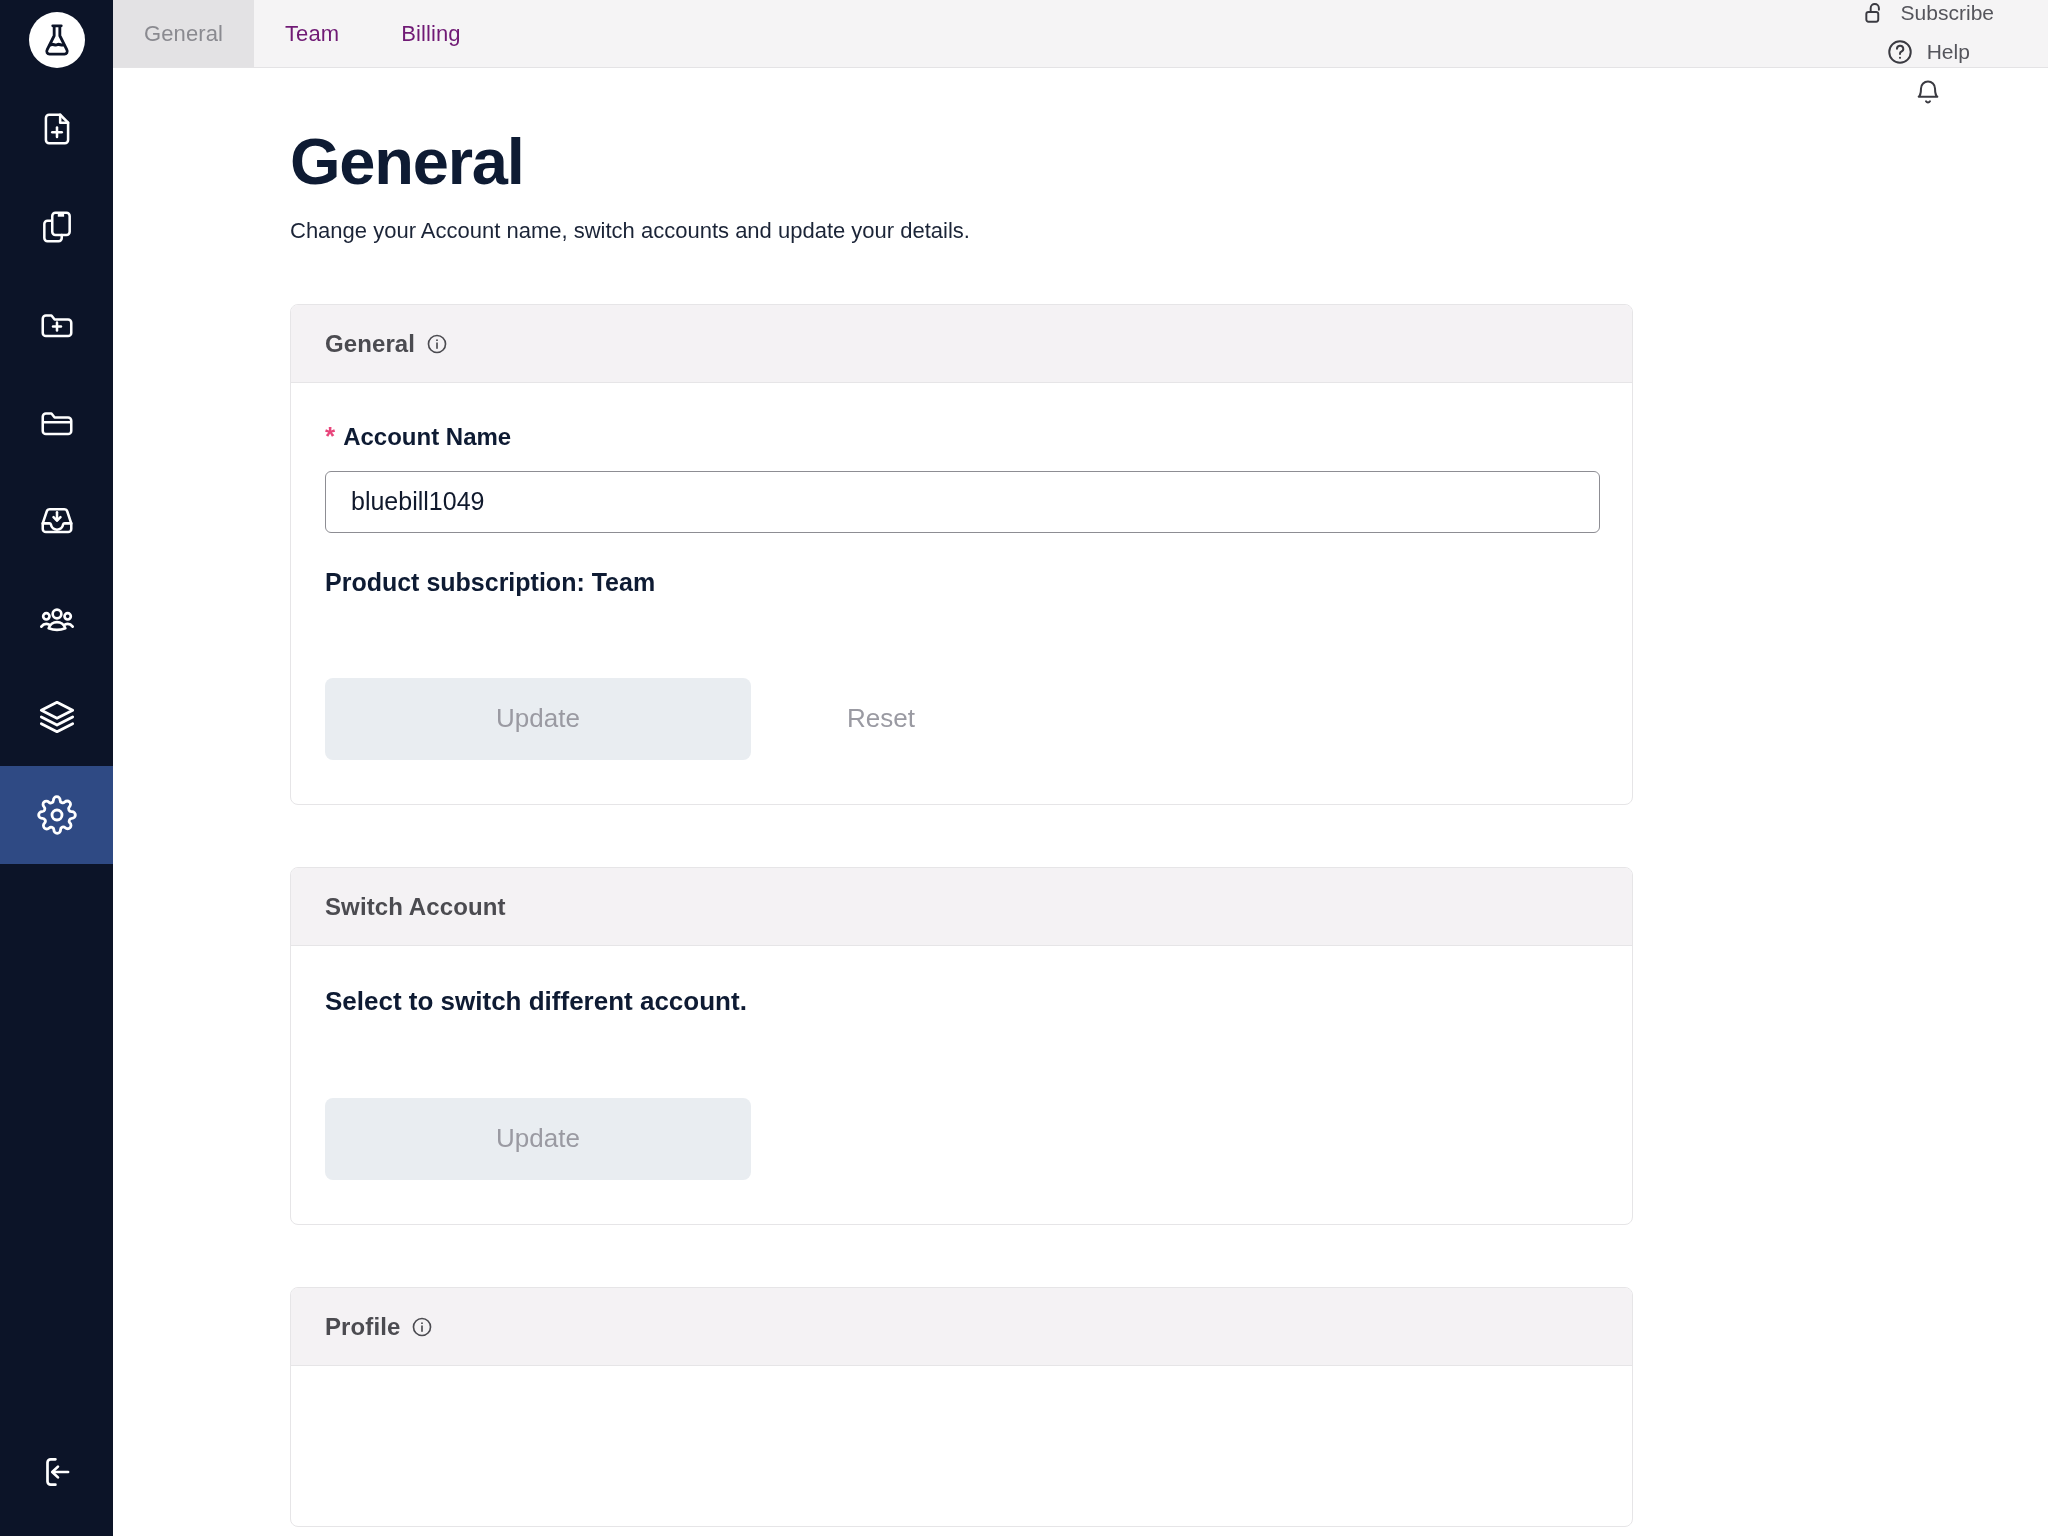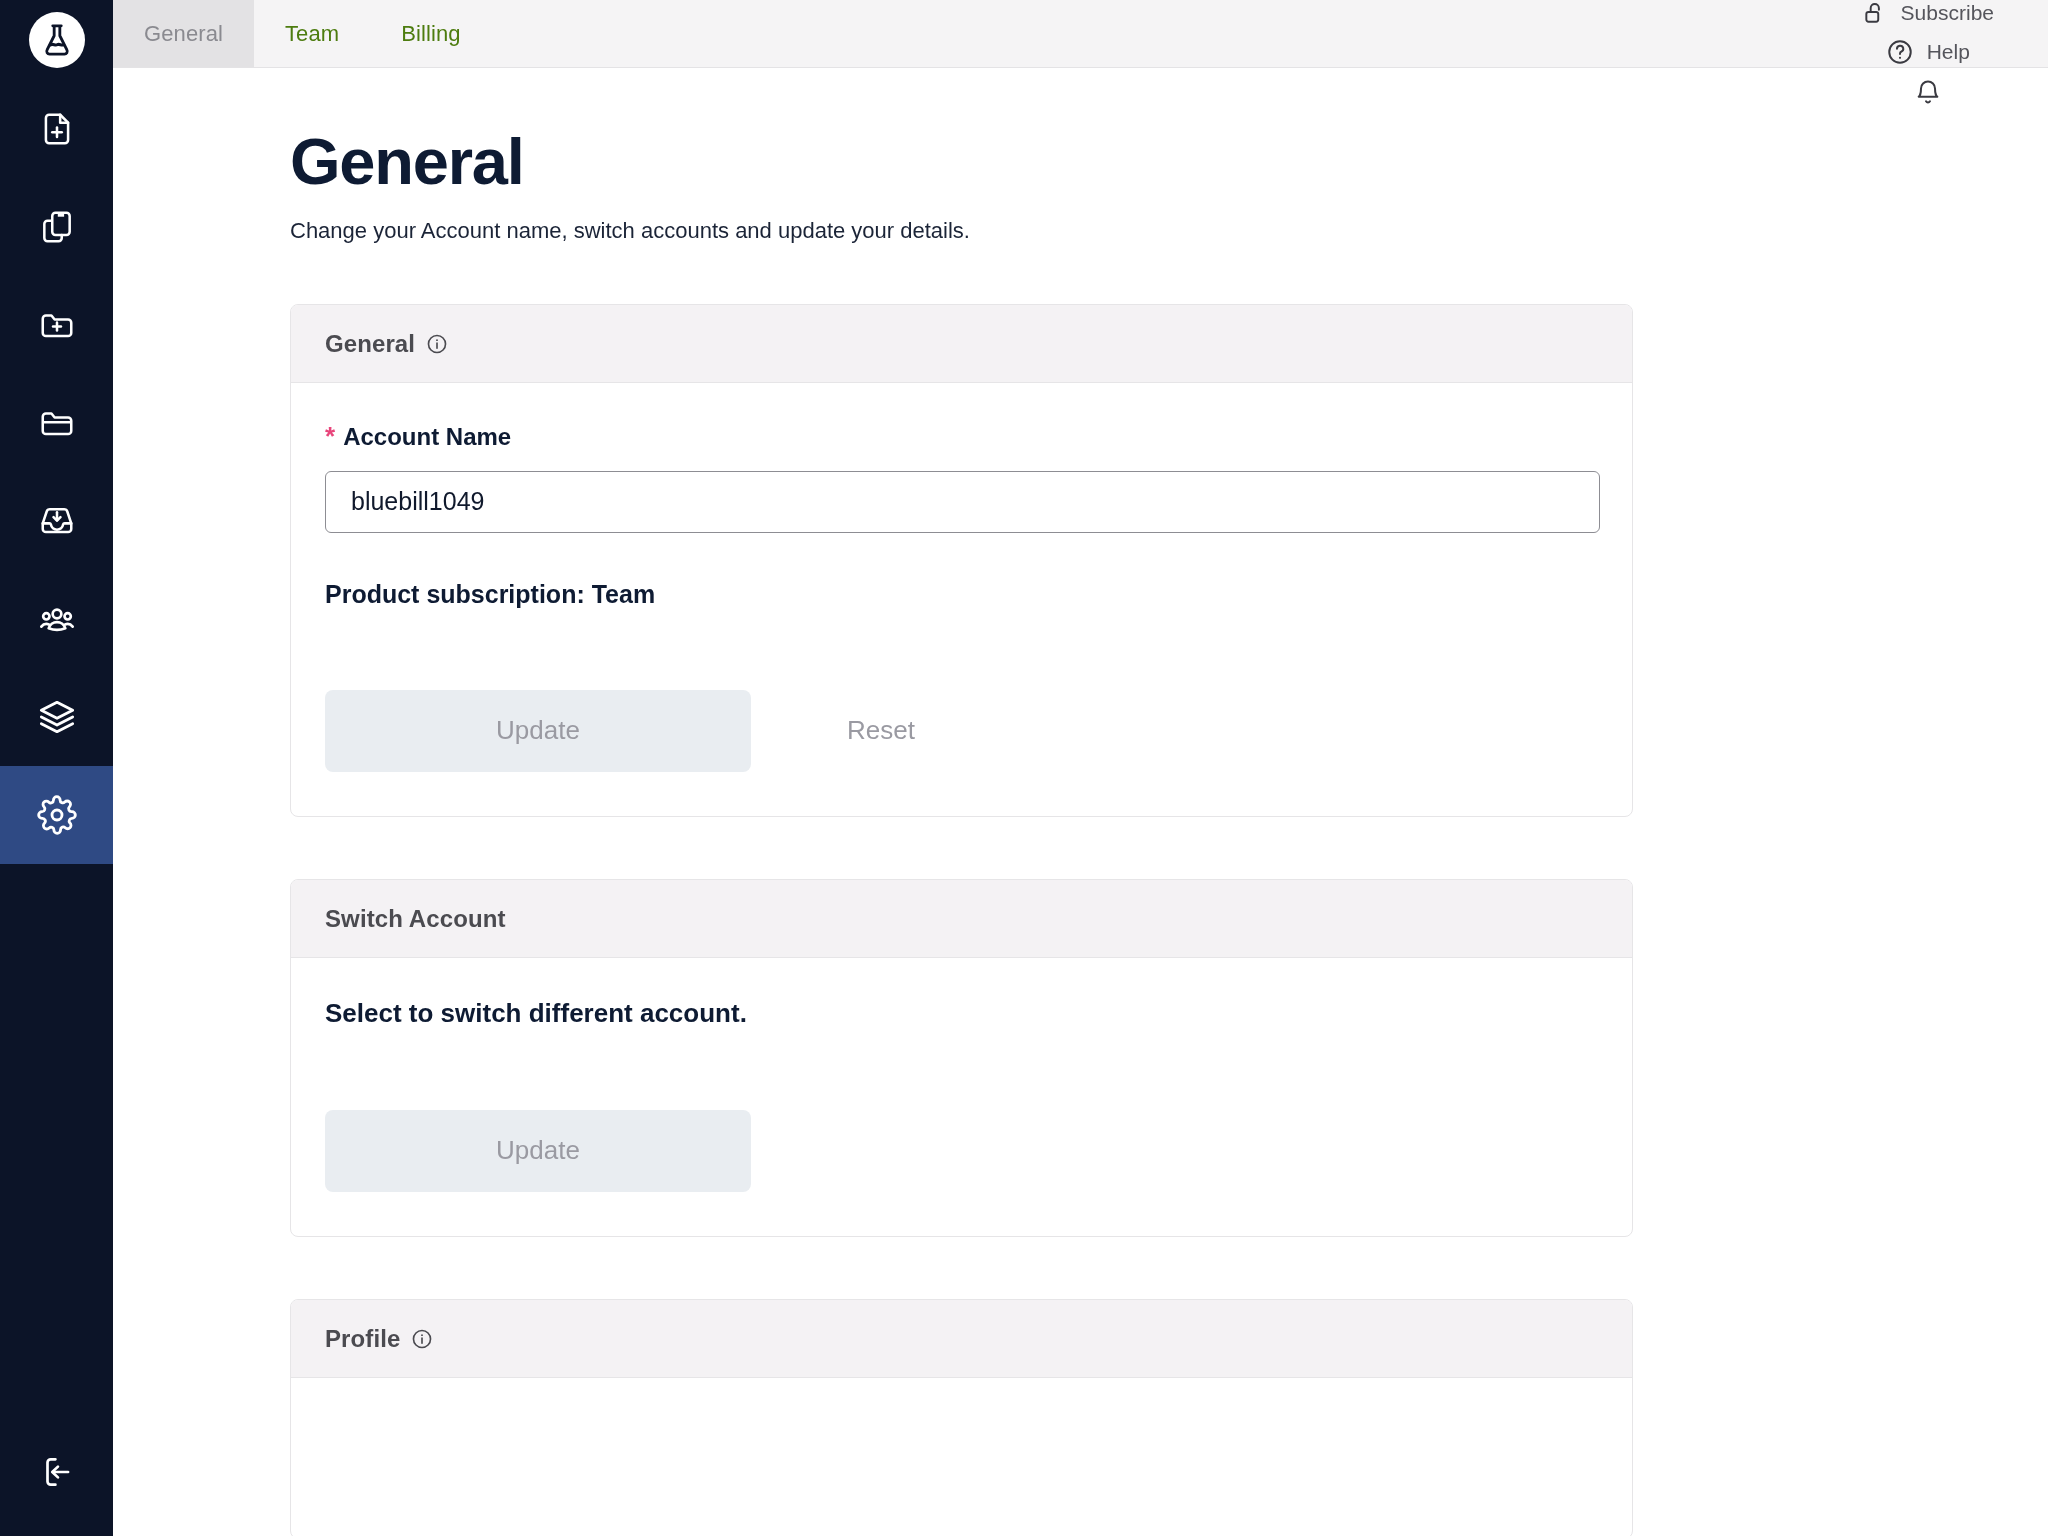--- a/index.html
+++ b/index.html
@@ -83,21 +83,21 @@
     display: flex;
     align-items: stretch;
     position: relative;
   }
   .tabs { display: flex; align-items: stretch; }
   .tab {
     padding: 0 31px;
     display: flex;
     align-items: center;
     font-size: 22px;
-    color: #4d7c0f;
+    color: #701a75;
     cursor: pointer;
     background: transparent;
     border: none;
     font-family: "Liberation Sans", sans-serif;
     letter-spacing: .1px;
   }
   .tab.active {
     background: #e3e2e4;
     color: #8a8a90;
   }
@@ -193,21 +193,21 @@
     font-size: 25px;
     color: #10192c;
     font-family: "Liberation Sans", sans-serif;
     background: #fff;
     outline: none;
   }
   .subscription-line {
     font-size: 25px;
     font-weight: bold;
     color: #0e1b33;
-    margin-top: 47px;
+    margin-top: 35px;
   }
   .btn-row { margin-top: 81px; display: flex; align-items: center; }
   .btn {
     width: 426px;
     height: 82px;
     border: none;
     border-radius: 8px;
     background: #e9edf1;
     color: #9a9aa2;
     font-size: 26px;

